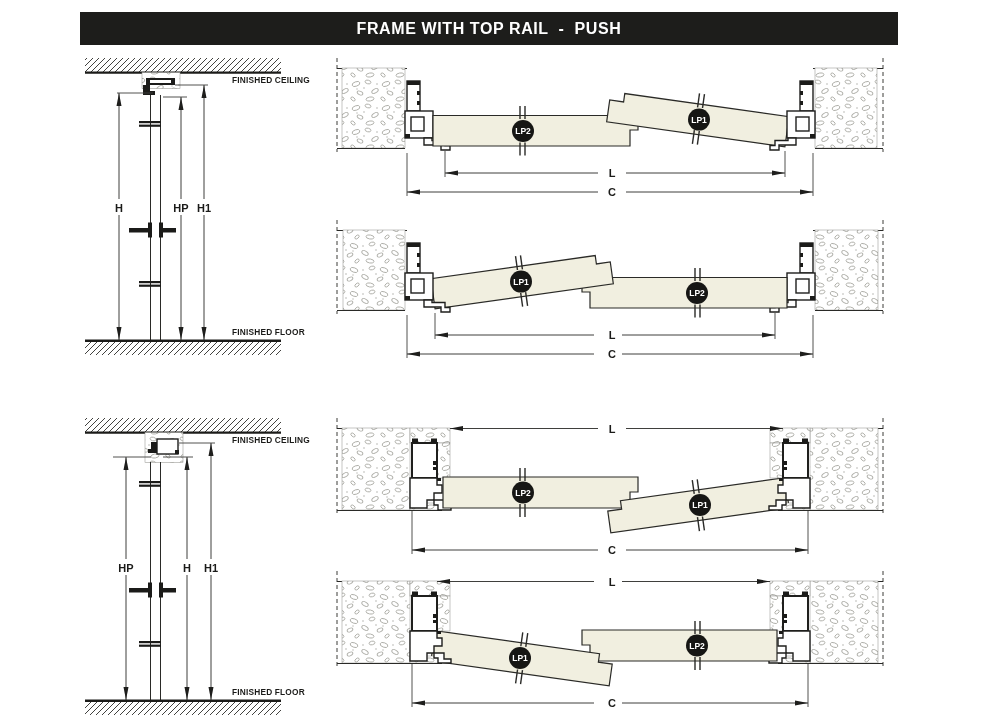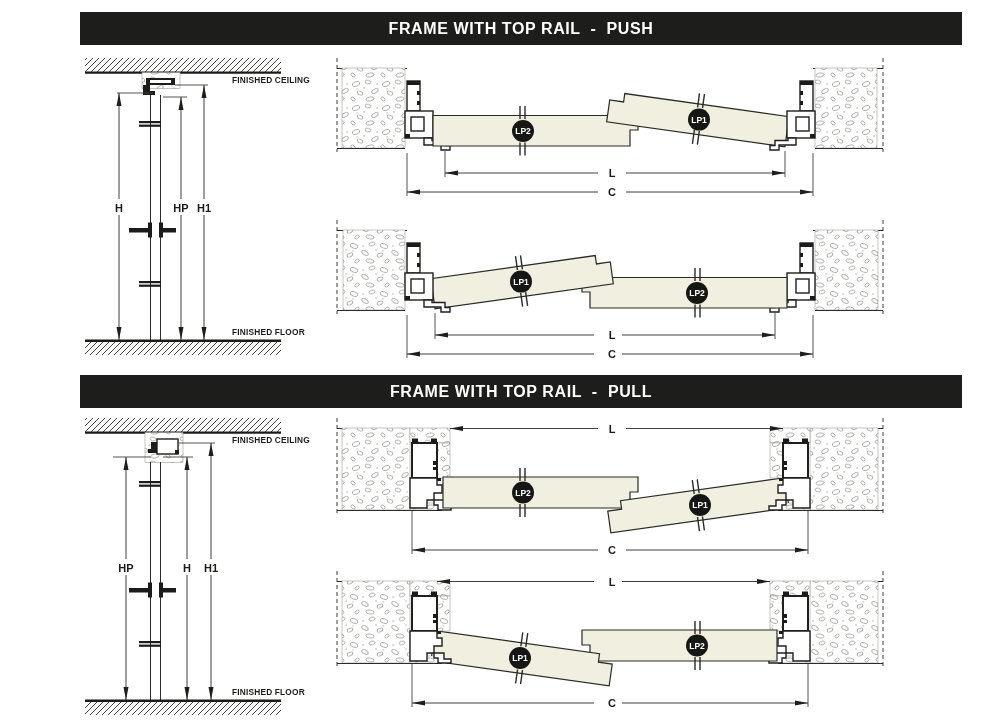--- a/index.html
+++ b/index.html
@@ -1,18 +1,18 @@
 <!DOCTYPE html>
 <html><head>
 <meta charset="utf-8">
 <style>
   html,body{margin:0;padding:0;background:#ffffff;}
   #page{position:relative;width:1000px;height:720px;background:#ffffff;overflow:hidden;
         font-family:"Liberation Sans",sans-serif;}
-  .banner{position:absolute;left:80px;width:882px;height:33px;background:#1d1d1b;
+  .banner{position:absolute;left:80px;width:818px;height:33px;background:#1d1d1b;
           color:#ffffff;display:flex;align-items:center;justify-content:center;
           font-weight:bold;font-size:16px;letter-spacing:.6px;white-space:pre;}
   .dia{position:absolute;}
   
   .ln{stroke:#2a2a27;stroke-width:1;fill:none}
   .bold{stroke:#1b1b19;stroke-width:2.4;fill:none}
   .dash{stroke:#3c3c39;stroke-width:1;stroke-dasharray:4 3;fill:none}
   .dim{stroke:#3f3f3c;stroke-width:1;fill:none}
   .ext{stroke:#3f3f3c;stroke-width:.9;fill:none}
   .door{fill:#f1efe0;stroke:#2a2a27;stroke-width:1.2}
@@ -208,21 +208,20 @@
       <text class="badgetxt" x="201" y="67.8">LP1</text>
     </g>
     <g>
       <circle class="badge" cx="377" cy="76" r="11"></circle>
       <text class="badgetxt" x="377" y="79.2">LP2</text>
     </g>
     <text class="dimlab" x="292" y="122">L</text>
     <text class="dimlab" x="292" y="141">C</text>
   </svg>
 
-  <div class="banner" style="top:375px">FRAME WITH TOP RAIL  -  PULL</div>
 
   <svg class="dia" style="left:75px;top:412px" width="240" height="315" viewBox="0 0 240 315">
     <g>
       <rect class="hat" x="10" y="6" width="196" height="14"></rect>
       <line class="bold" x1="10" y1="20.6" x2="206" y2="20.6"></line>
     </g>
     <g>
       <rect class="stip" x="70" y="20.5" width="38" height="30"></rect>
       <rect class="prof" x="82" y="27" width="21" height="15" stroke-width="1.6"></rect>
       <path class="blk" d="M76,30 h6 v11 h-9 v-4 h3 z"></path>

